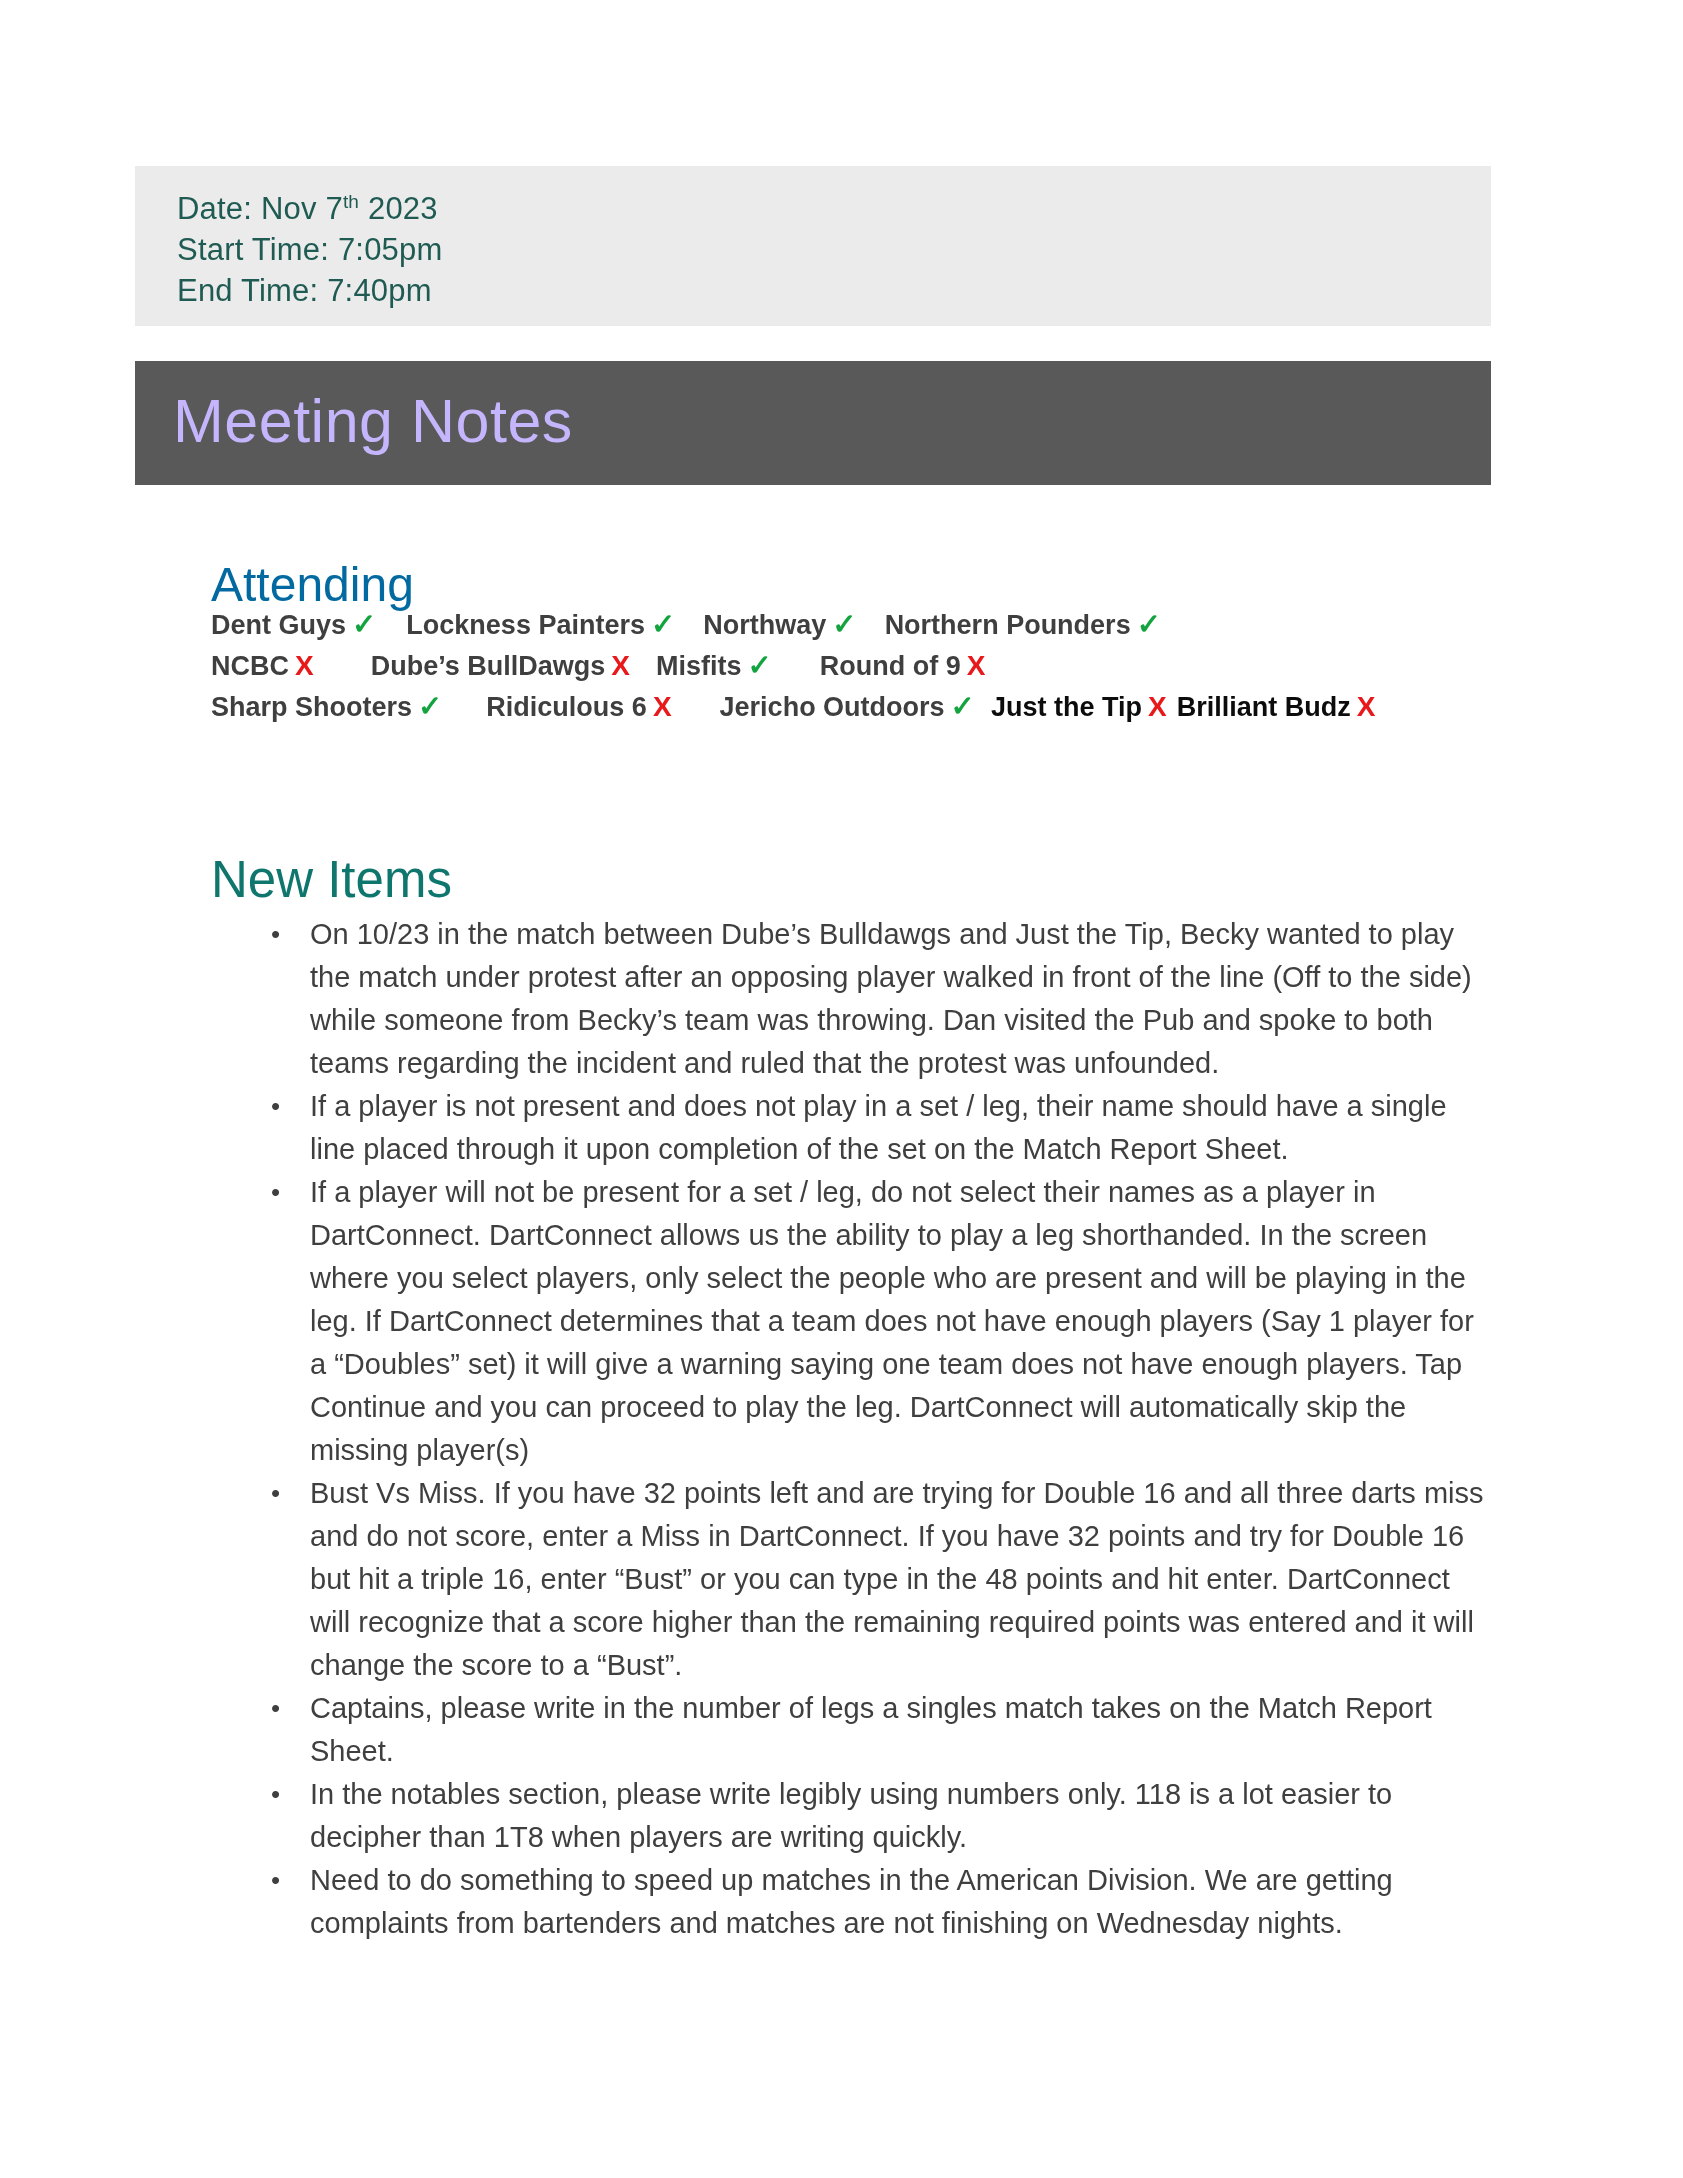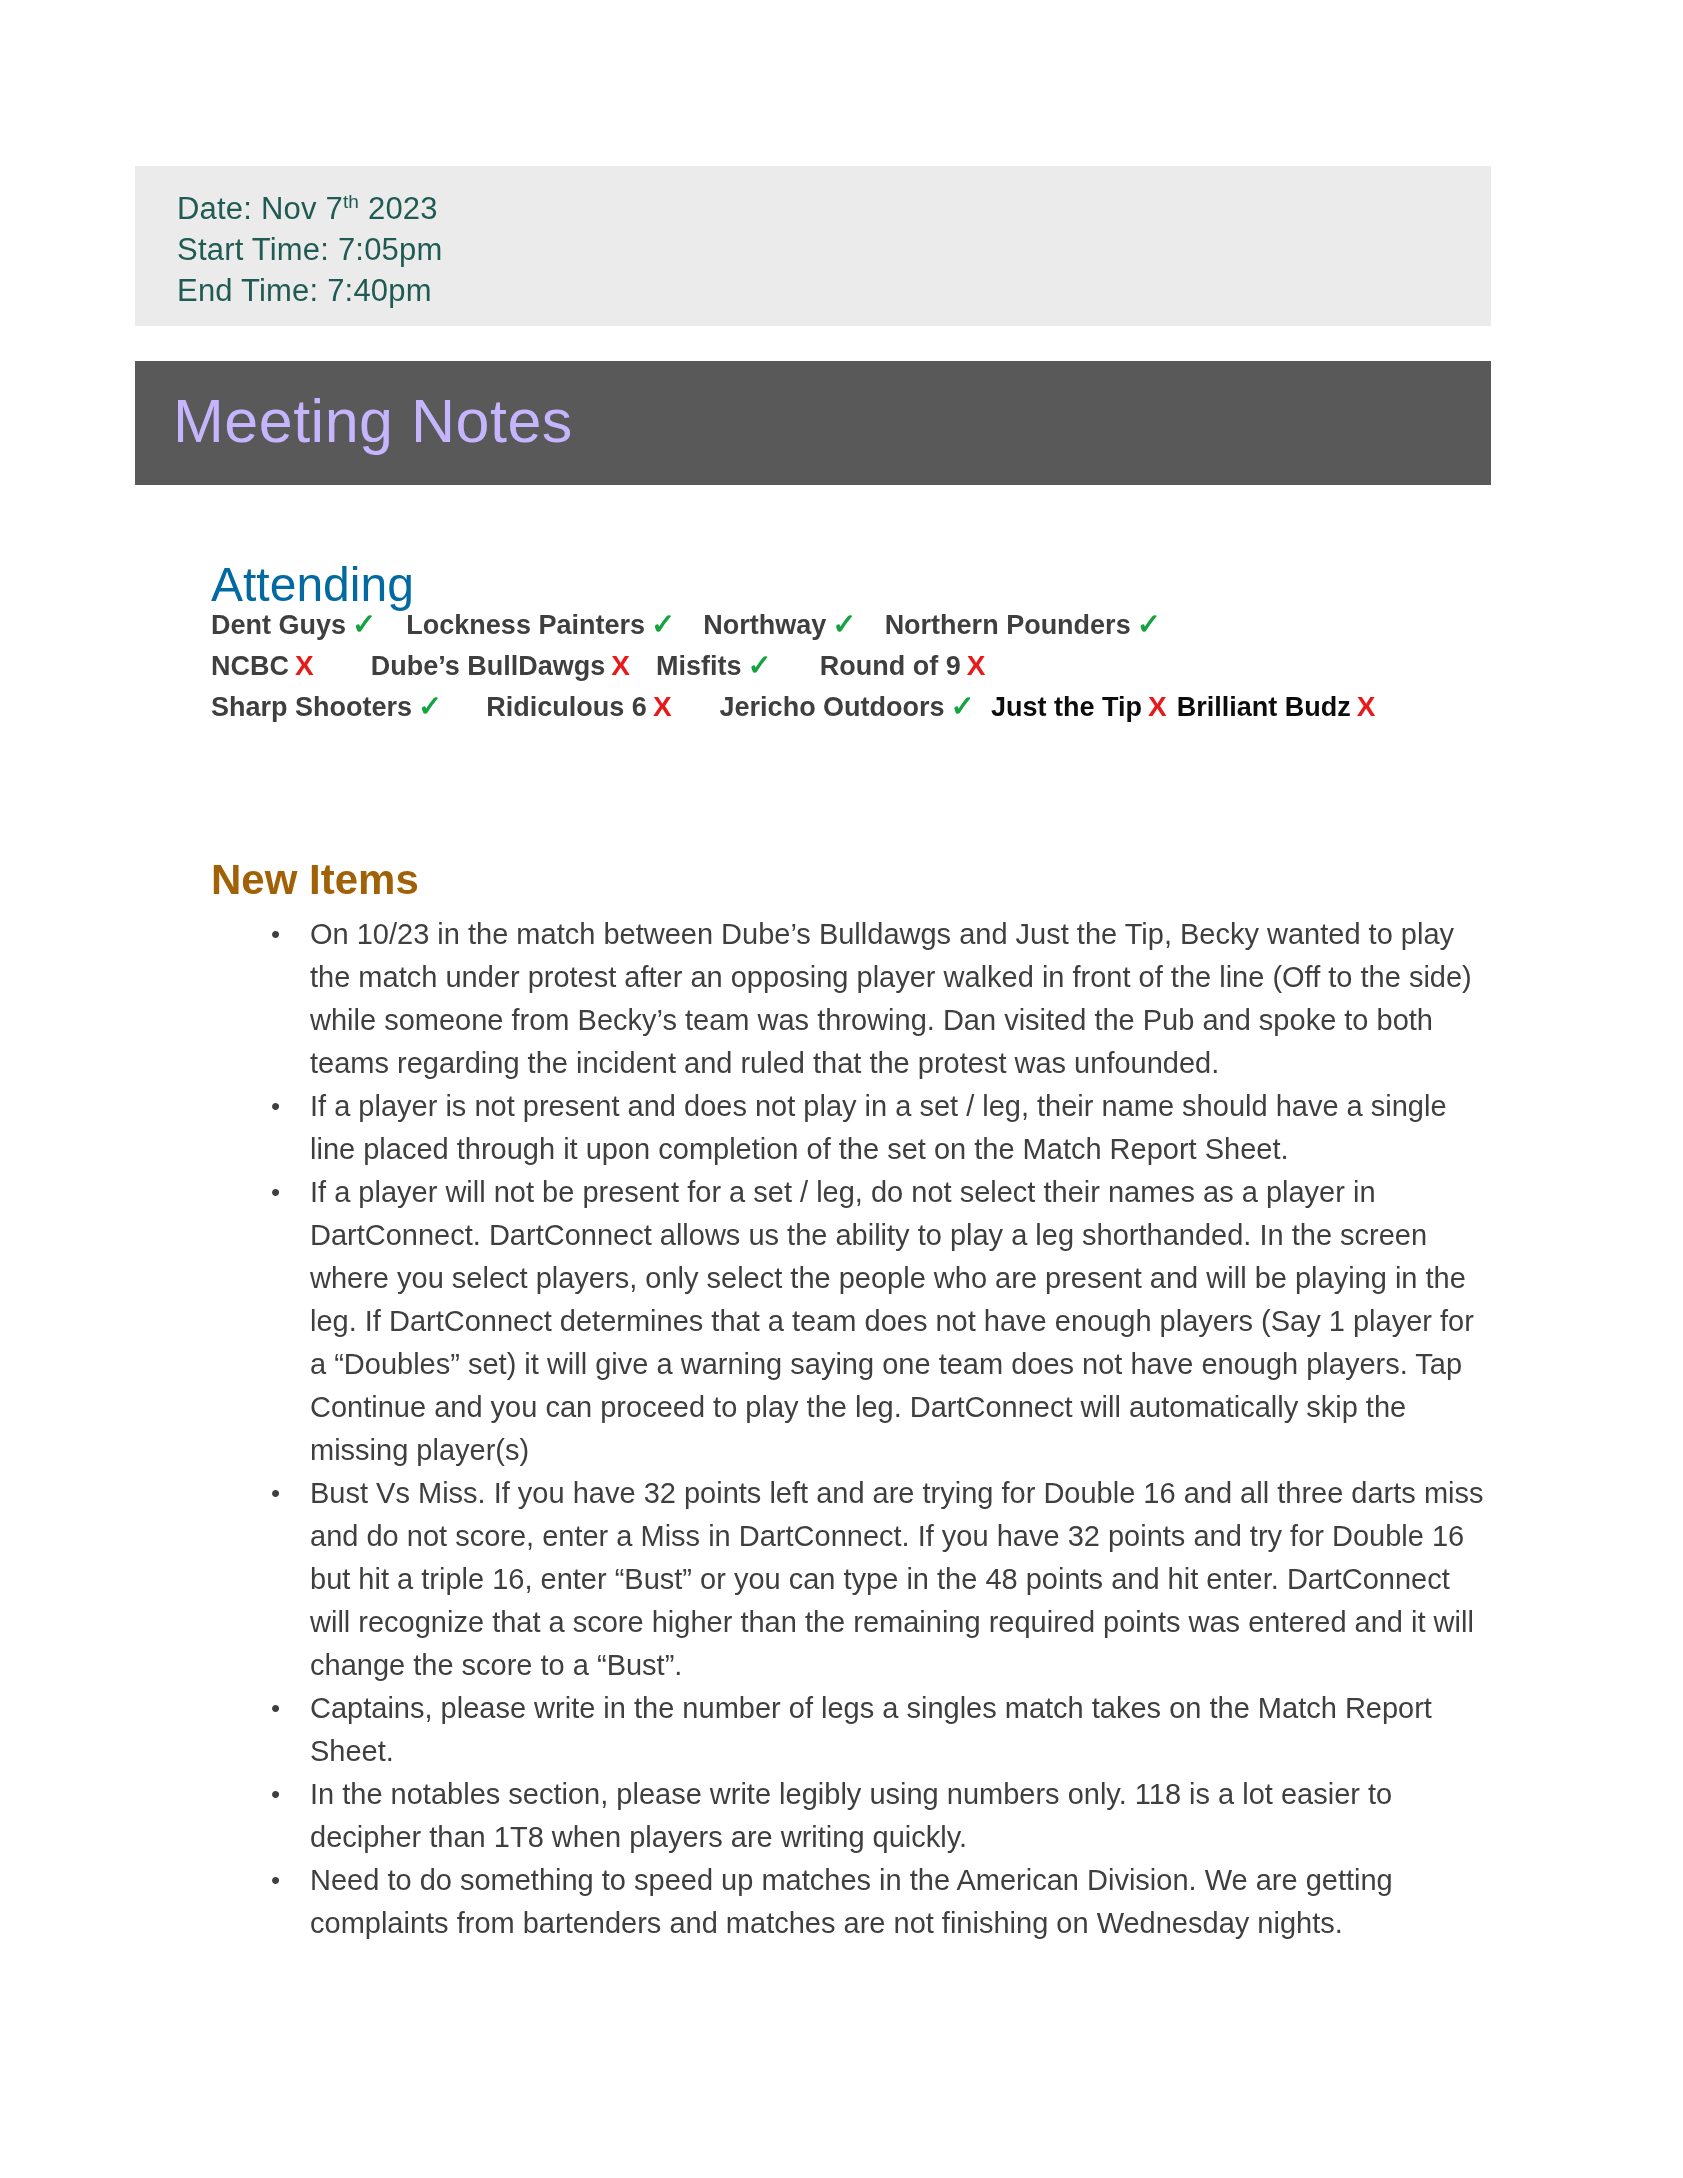--- a/index.html
+++ b/index.html
@@ -76,23 +76,23 @@
     color: #0369a1;
     font-size: 48px;
     font-weight: 400;
     line-height: 57px;
     white-space: nowrap;
   }
   .h-newitems {
     position: absolute;
     left: 211px;
     top: 853px;
-    color: #a16207;
-    font-size: 42px;
-    font-weight: 700;
+    color: #0f766e;
+    font-size: 51px;
+    font-weight: 400;
     line-height: 54px;
     white-space: nowrap;
   }
 
   
   .attending {
     position: absolute;
     left: 211px;
     top: 604px;
     width: 1277px;

